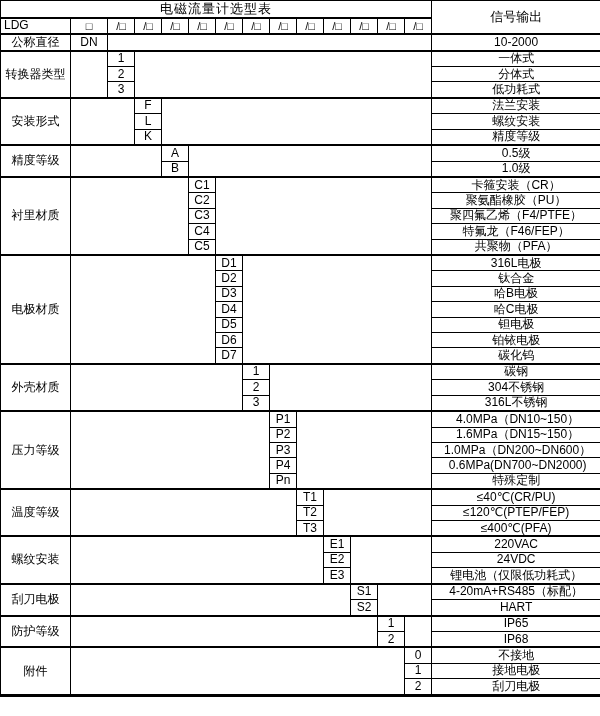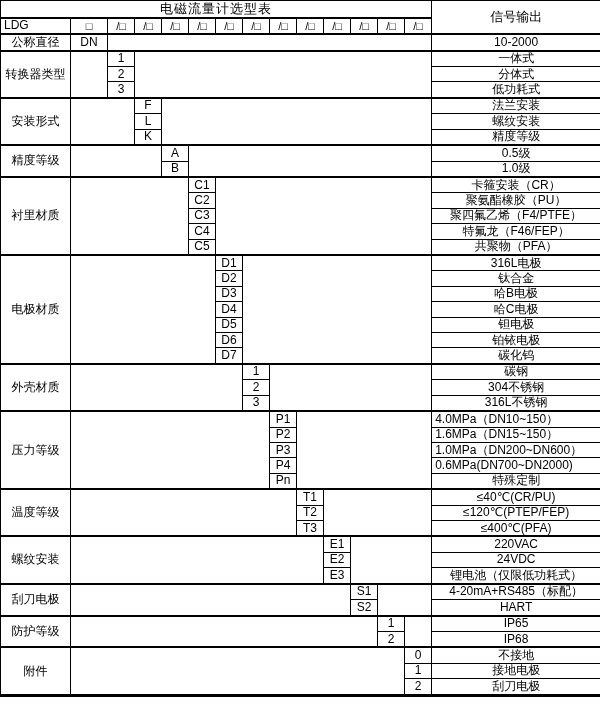--- a/index.html
+++ b/index.html
@@ -30,21 +30,21 @@
   }
   tr.gs > td { border-top: 2px solid #000000; }
   td.title { font-size: 13px; letter-spacing: 1px; }
   td.funchead { font-size: 13px; }
   td.model-prefix { text-align: left; padding-left: 3px; }
   td.slot { font-size: 11px; }
   td.cat { }
   td.gap { }
   td.code { }
   td.desc { }
-  td.desc.left { text-align: left; padding-left: 3px; }
+  td.desc.left { text-align: center; padding-left: 3px; }
 </style>
 </head>
 <body>
 
 <table class="seltable">
   <colgroup>
     <col style="width:70px">
     <col style="width:37px">
     <col style="width:27px">
       <col style="width:27px">

